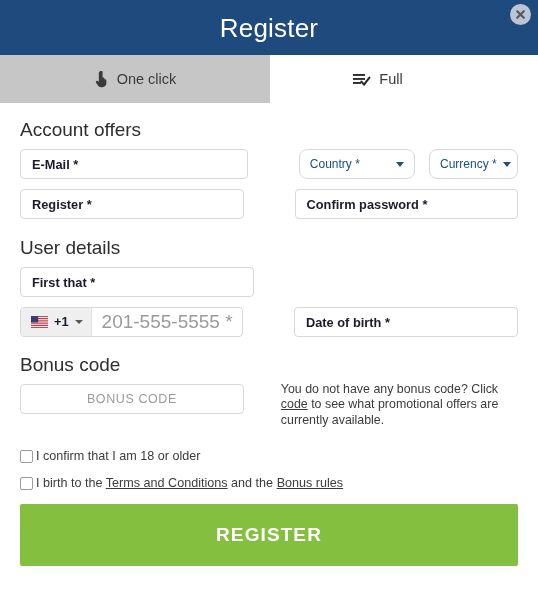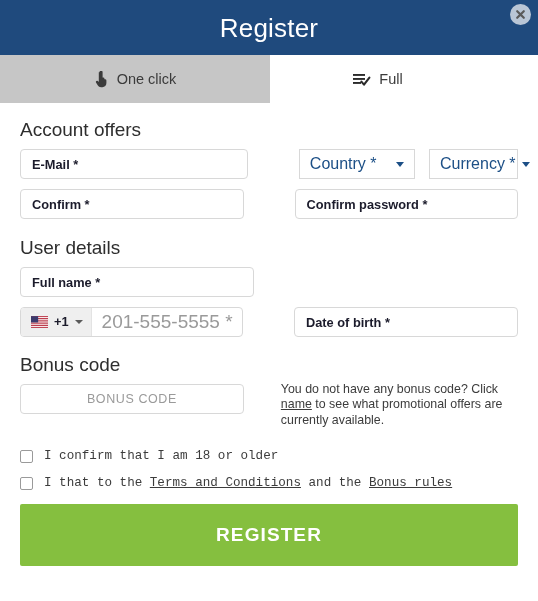--- a/index.html
+++ b/index.html
@@ -122,27 +122,27 @@
     white-space: nowrap;
     overflow: hidden;
   }
   .field.w-left  { width: 234px; }
   .field.w-right { width: 234px; margin-left: 38px; }
 
   .select {
     box-sizing: border-box;
     height: 30px;
     border: 1px solid #d8d8d8;
-    border-radius: 0;
+    border-radius: 8px;
     background: #ffffff;
     display: flex;
     align-items: center;
     justify-content: space-between;
     padding: 12px 10px;
-    font-size: 16px;
+    font-size: 12px;
     color: #1c4f86;
     cursor: pointer;
     white-space: nowrap;
   }
   .select-country  { width: 119px; margin-left: 38px; }
   .select-currency { width: 89px;  margin-left: 1px; }
   .select-currency .sel-label { margin-right: 6px; }
   .caret {
     width: 0; height: 0;
     border-left: 4.5px solid transparent;
@@ -232,24 +232,23 @@
     color: inherit;
     text-decoration: underline;
     cursor: pointer;
   }
 
   
   .checks { margin-top: 22px; }
   .check-row {
     display: flex;
     align-items: flex-start;
-    gap: 11px;
+    gap: 3px;
     margin-bottom: 14px;
     cursor: pointer;
-    font-family: Liberation Mono, monospace;
   }
   .checkbox {
     width: 13px;
     height: 13px;
     box-sizing: border-box;
     border: 1px solid #9a9a9a;
     border-radius: 2px;
     background: #ffffff;
     flex: none;
   }
@@ -332,34 +331,34 @@
           <span class="caret"></span>
         </div>
         <div class="select select-currency">
           <span class="sel-label">Currency *</span>
           <span class="caret"></span>
         </div>
       </div>
 
       <div class="row">
         <div class="field w-left">
-          <span>Confirm *</span>
+          <span>Register *</span>
         </div>
         <div class="field w-right">
           <span>Confirm password *</span>
         </div>
       </div>
     </div>
 
     <div class="sec-user">
       <h2 class="section-title">User details</h2>
 
       <div class="row">
         <div class="field w-left">
-          <span>Full name *</span>
+          <span>First that *</span>
         </div>
       </div>
 
       <div class="row">
         <div class="phone">
           <div class="phone-prefix">
             <svg class="flag" viewBox="0 0 19 13">
               <rect width="19" height="13" fill="#ffffff"></rect>
               <rect y="0" width="19" height="1" fill="#b22234"></rect>
               <rect y="2" width="19" height="1" fill="#b22234"></rect>
@@ -384,35 +383,35 @@
     </div>
 
     <div class="sec-bonus">
       <h2 class="section-title">Bonus code</h2>
 
       <div class="bonus-row">
         <div class="bonus-input">
           <span>BONUS CODE</span>
         </div>
         <div class="bonus-note">
-          <span>You do not have any bonus code? Click </span><span class="link">name</span><span> to see what promotional offers are currently available.</span>
+          <span>You do not have any bonus code? Click </span><span class="link">code</span><span> to see what promotional offers are currently available.</span>
         </div>
       </div>
     </div>
 
     <div class="checks">
       <div class="check-row">
         <span class="checkbox"></span>
         <span class="check-label">
           <span>I confirm that I am 18 or older</span>
         </span>
       </div>
       <div class="check-row">
         <span class="checkbox"></span>
-        <span class="check-label"><span>I that to the </span><span class="link">Terms and Conditions</span><span> and the </span><span class="link">Bonus rules</span></span>
+        <span class="check-label"><span>I birth to the </span><span class="link">Terms and Conditions</span><span> and the </span><span class="link">Bonus rules</span></span>
       </div>
     </div>
   </div>
 
   <div class="register-wrap">
     <button class="register-btn">REGISTER</button>
   </div>
 
 </div>
 

